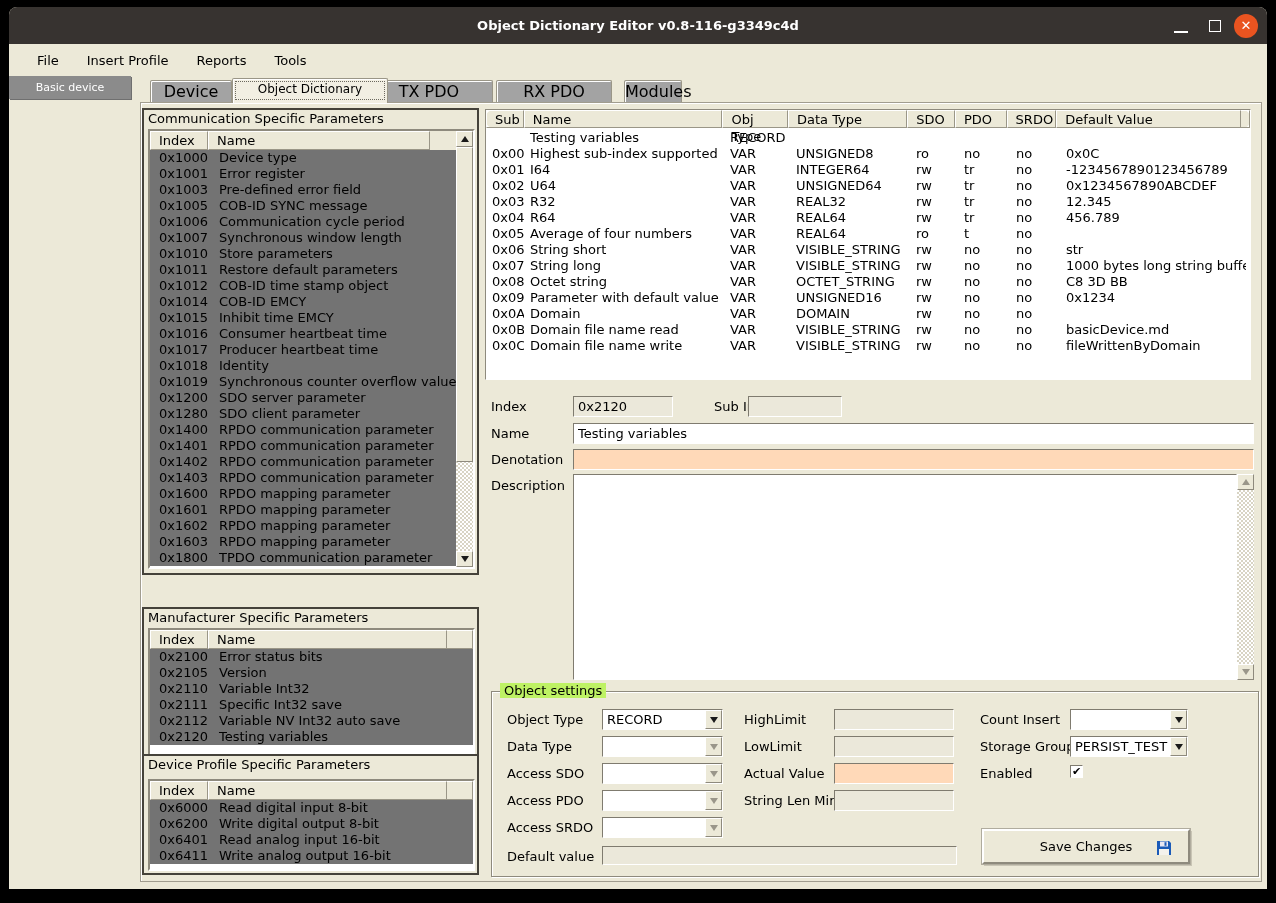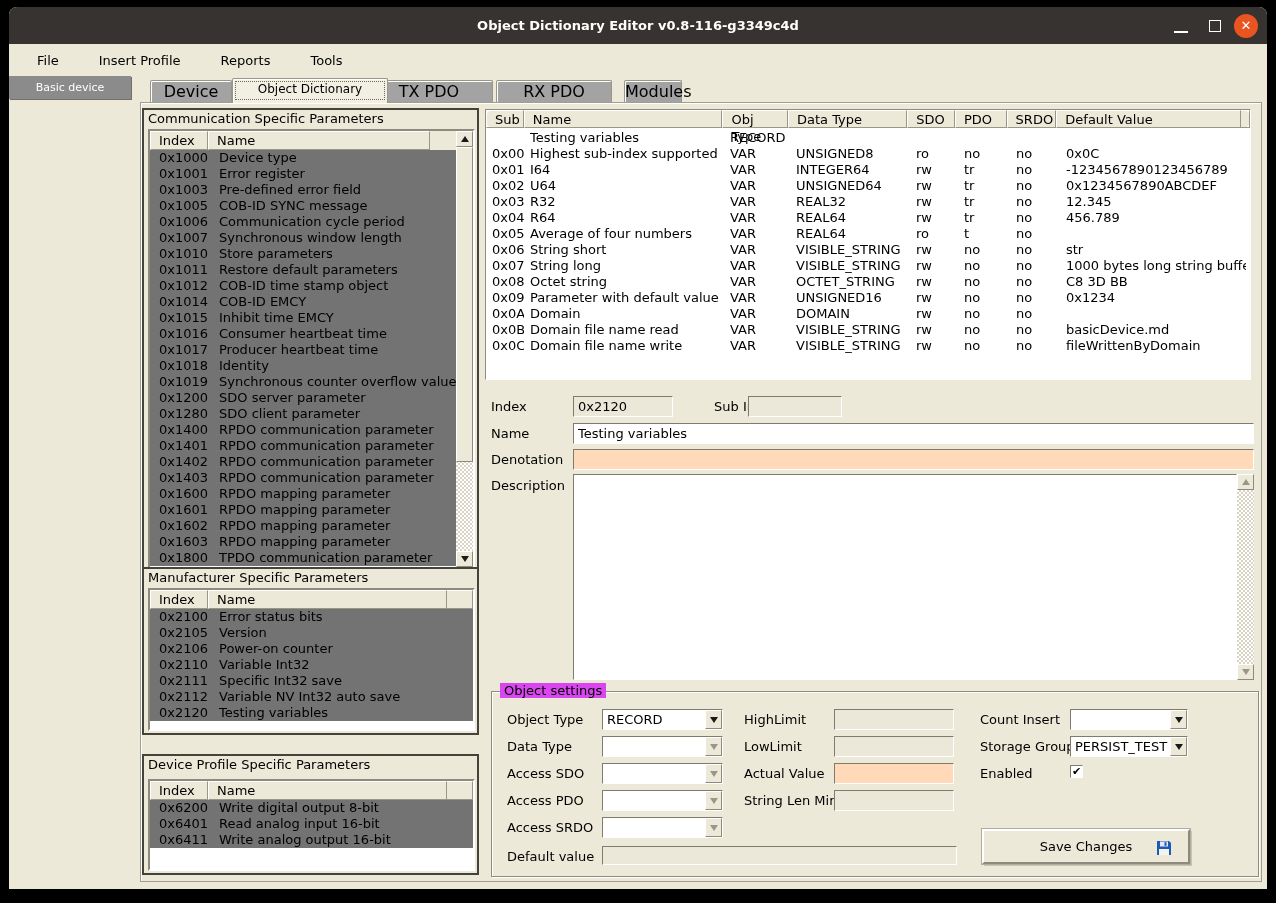--- a/index.html
+++ b/index.html
@@ -7,21 +7,21 @@
   .window { position:absolute; left:9px; top:7px; width:1258px; height:882px; background:#ece9d8; border-radius:8px 8px 0 0; }
 
   
   .titlebar { position:absolute; left:0; top:0; width:100%; height:37px; background:#373330; border-radius:8px 8px 0 0; }
   .title { position:absolute; left:0; right:0; top:0; height:37px; line-height:37px; text-align:center; color:#fff; font-weight:bold; font-size:13px; }
   .btn-min { position:absolute; left:1165px; top:24px; width:14px; height:2px; background:#fff; }
   .btn-max { position:absolute; left:1200px; top:13px; width:12px; height:12px; border:1.5px solid #fff; background:transparent; }
   .btn-close { position:absolute; left:1225px; top:7px; width:24px; height:24px; border-radius:50%; background:#e95420; color:#fff; font-size:13px; line-height:23px; text-align:center; }
 
   
-  .menubar { position:absolute; left:0; top:37px; width:100%; height:32px; display:flex; align-items:center; padding-left:16px; gap:16px; }
+  .menubar { position:absolute; left:0; top:37px; width:100%; height:32px; display:flex; align-items:center; padding-left:16px; gap:4px; }
   .menu-item { font-size:13px; padding:4px 12px; }
 
   
   .device-tab { position:absolute; left:0; top:69px; width:122px; height:23px; background:#8b8b8b; color:#fff; font-size:11px; text-align:center; line-height:23px; box-shadow:1px 1px 0 #6f6f6f; }
 
   
   .nb-tab { position:absolute; height:22px; top:73px; background:#a3a3a3; border:1px solid #9a9687; border-bottom:none; border-radius:2px 2px 0 0; text-align:center; font-size:16px; line-height:21px; box-shadow:inset 1px 1px 0 #fff; }
   .nb-tab.selected { top:71px; height:25px; background:#f2efe3; z-index:3; outline:1px dotted #6b685e; outline-offset:-4px; font-size:12px; }
   .nb-pane { position:absolute; left:131px; top:95px; width:1122px; height:780px; background:#ece9d8; border:1px solid #a19d8f; box-shadow:inset 1px 1px 0 #fff; z-index:2; }
 
@@ -58,21 +58,21 @@
   .entry.peach { background:#ffd9b8; }
   textarea.entry { resize:none; }
 
   
   .combo { position:absolute; height:21px; border:1px solid; border-color:#7f7b6f #fff #fff #7f7b6f; background:#fff; display:flex; }
   .combo-val { flex:1; font-size:13px; line-height:19px; padding-left:4px; overflow:hidden; white-space:nowrap; }
   .combo-btn { width:17px; background:#ece9d8; border:1px solid; border-color:#fff #8e8a7d #8e8a7d #fff; display:flex; align-items:center; justify-content:center; }
 
   
   .settings { position:absolute; left:350px; top:588px; width:768px; height:186px; border:1px solid #8e8a7d; box-shadow:inset 1px 1px 0 #fff, 1px 1px 0 #fff; }
-  .settings-title { position:absolute; left:8px; top:-9px; background:#d946ef; padding:0 4px; font-size:13px; }
+  .settings-title { position:absolute; left:8px; top:-9px; background:#bef264; padding:0 4px; font-size:13px; }
   .checkbox { position:absolute; width:13px; height:13px; background:#fff; border:1px solid; border-color:#7f7b6f #fff #fff #7f7b6f; font-size:11px; line-height:11px; text-align:center; }
   .save-btn { position:absolute; left:490px; top:137px; width:208px; height:35px; background:#ece9d8; border:2px solid; border-color:#fff #8e8a7d #8e8a7d #fff; outline:1px solid #b0ac9e; box-shadow:2px 2px 0 #c9c5b5; font-size:13px; display:flex; align-items:center; justify-content:center; gap:10px; }
   .floppy { width:16px; height:16px; position:absolute; right:16px; top:9px; }
 </style>
 </head>
 <body>
 
 <div class="window">
 
   <div class="titlebar">
@@ -244,44 +244,40 @@
             </div>
           <div class="hatch" style="position:absolute;left:0;top:16px;bottom:16px;width:17px;"></div>
           <div class="sb-thumb" style="top:16px;height:315px;"></div>
           <div class="sb-btn" style="bottom:0;">
               <div class="tri-down"></div>
             </div>
         </div>
       </div>
     </div>
 
-    <div class="group" style="left:1px;top:464px;width:337px;height:168px;">
+    <div class="group" style="left:1px;top:504px;width:337px;height:212px;">
       <div class="group-title">Manufacturer Specific Parameters</div>
       <div class="listframe" style="top:19px;height:143px;">
         <div class="lheader">
           <div class="lh-cell lh-index">Index</div>
           <div class="lh-cell lh-name">Name</div>
           <div class="lh-cell lh-fill"></div>
         </div>
         <div>
 
             <div class="lrow">
               <span class="c-index">0x2100</span>
               <span class="c-name">Error status bits</span>
             </div>
 
             <div class="lrow">
               <span class="c-index">0x2105</span>
               <span class="c-name">Version</span>
             </div>
 
-            <div class="lrow">
-              <span class="c-index">0x2106</span>
-              <span class="c-name">Power-on counter</span>
-            </div>
 
             <div class="lrow">
               <span class="c-index">0x2110</span>
               <span class="c-name">Variable Int32</span>
             </div>
 
             <div class="lrow">
               <span class="c-index">0x2111</span>
               <span class="c-name">Specific Int32 save</span>
             </div>
@@ -302,20 +298,24 @@
     <div class="group" style="left:1px;top:651px;width:337px;height:121px;">
       <div class="group-title">Device Profile Specific Parameters</div>
       <div class="listframe" style="top:23px;height:92px;">
         <div class="lheader">
           <div class="lh-cell lh-index">Index</div>
           <div class="lh-cell lh-name">Name</div>
           <div class="lh-cell lh-fill"></div>
         </div>
         <div>
 
+            <div class="lrow">
+              <span class="c-index">0x6000</span>
+              <span class="c-name">Read digital input 8-bit</span>
+            </div>
 
             <div class="lrow">
               <span class="c-index">0x6200</span>
               <span class="c-name">Write digital output 8-bit</span>
             </div>
 
             <div class="lrow">
               <span class="c-index">0x6401</span>
               <span class="c-name">Read analog input 16-bit</span>
             </div>

